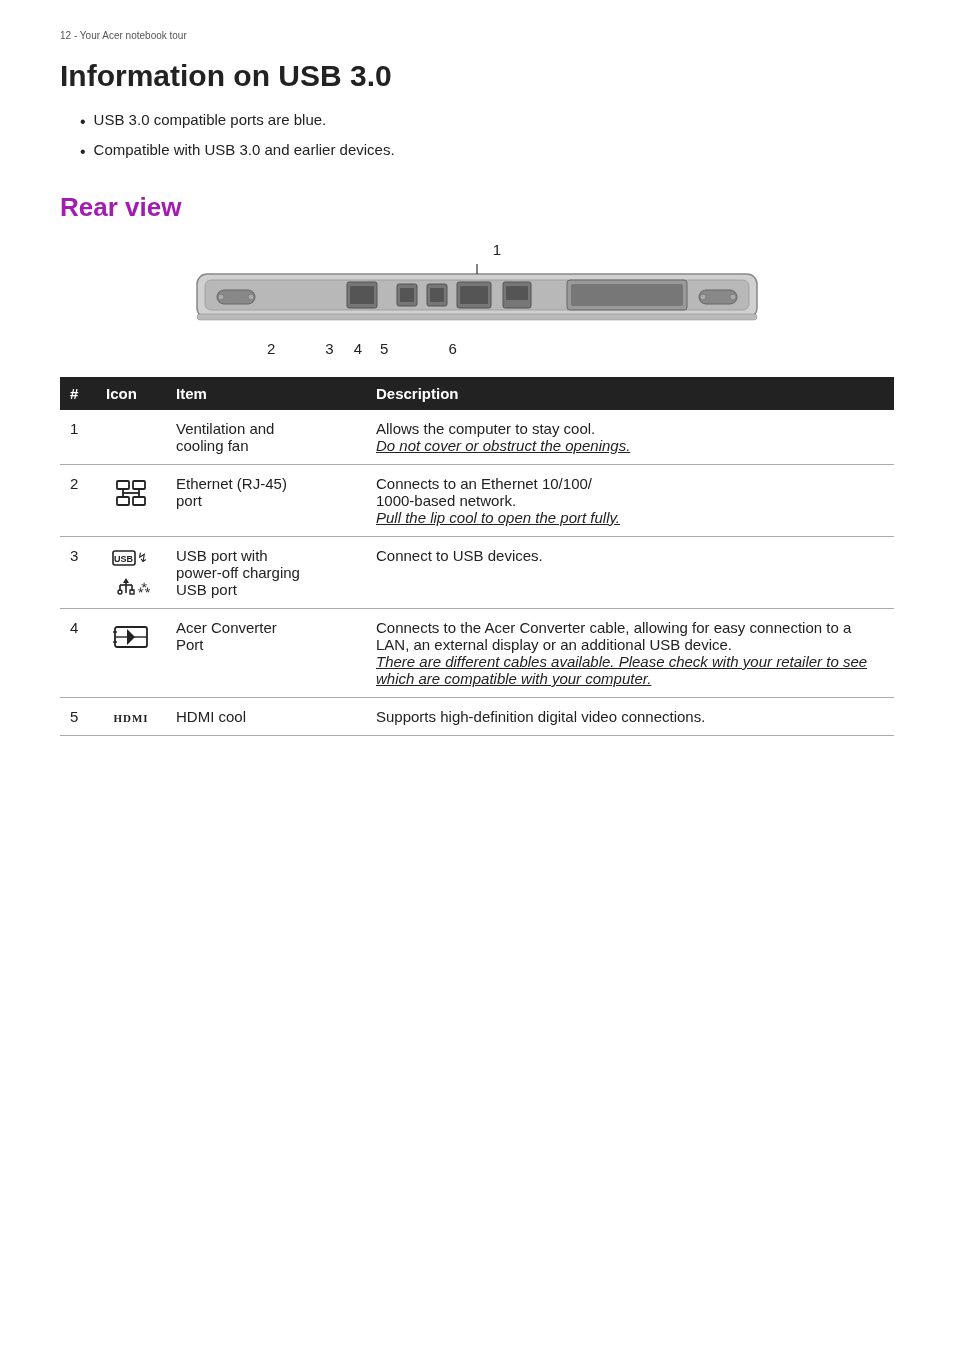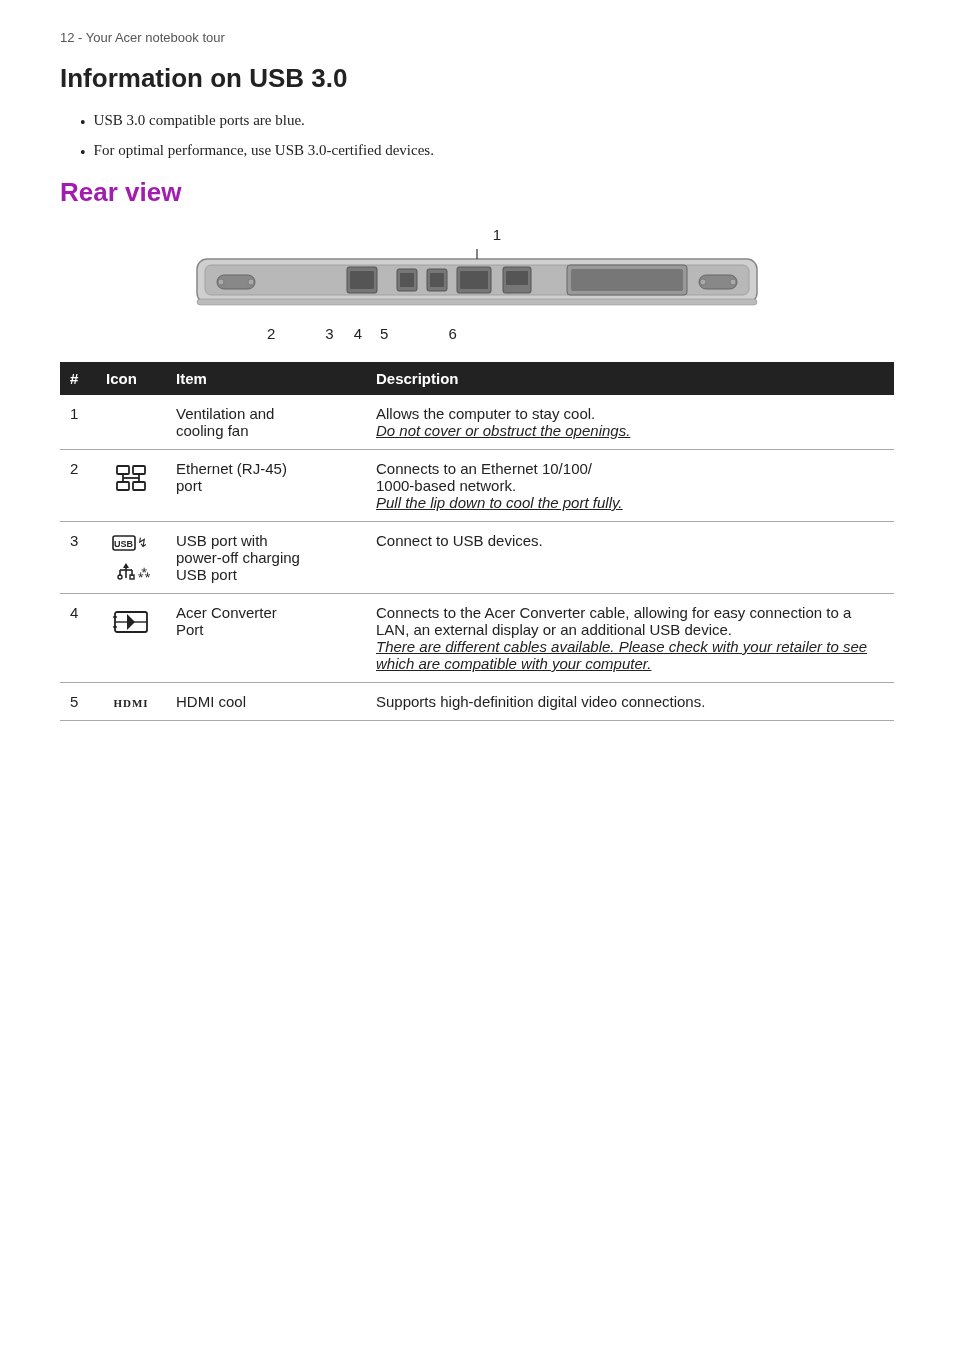--- a/index.html
+++ b/index.html
@@ -6,35 +6,34 @@
     body {
       background: #fff;
       font-family: Arial, sans-serif;
       font-size: 15px;
       color: #222;
       width: 954px;
       min-height: 1352px;
       padding: 30px 60px 40px 60px;
     }
     .page-label {
-      font-size: 13px;
+      font-size: 10px;
       color: #555;
       margin-bottom: 18px;
     }
     .section-title {
-      font-size: 26px;
+      font-size: 30px;
       font-weight: bold;
       color: #222;
       margin-bottom: 18px;
     }
     .bullet-list {
       list-style: none;
       margin-left: 20px;
-      margin-bottom: 12px;
-      font-family: Liberation Serif, serif;
+      margin-bottom: 28px;
     }
     .bullet-list li {
       margin-bottom: 8px;
       display: flex;
       align-items: flex-start;
       gap: 8px;
     }
     .bullet-list li::before {
       content: "•";
       font-size: 16px;
@@ -133,21 +132,21 @@
 
 <div class="page-label">12 - Your Acer notebook tour</div>
 
 <h1 class="section-title">Information on USB 3.0</h1>
 
 <ul class="bullet-list">
   <li>
       <span>USB 3.0 compatible ports are blue.</span>
     </li>
   <li>
-      <span>For optimal performance, use USB 3.0-certified devices.</span>
+      <span>Compatible with USB 3.0 and earlier devices.</span>
     </li>
 </ul>
 
 <h2 class="rear-view-title">Rear view</h2>
 
 <div class="diagram-area">
   <div class="diagram-number-top">1</div>
 
   <div class="laptop-rear">
     <svg viewBox="0 0 580 72" xmlns="http://www.w3.org/2000/svg">
@@ -230,21 +229,21 @@
           <rect x="4" y="22" width="12" height="8" rx="1" fill="none" stroke="#222" stroke-width="1.8"></rect>
           <rect x="20" y="22" width="12" height="8" rx="1" fill="none" stroke="#222" stroke-width="1.8"></rect>
           <line x1="10" y1="14" x2="10" y2="22" stroke="#222" stroke-width="1.8"></line>
           <line x1="26" y1="14" x2="26" y2="22" stroke="#222" stroke-width="1.8"></line>
           <line x1="10" y1="18" x2="26" y2="18" stroke="#222" stroke-width="1.8"></line>
         </svg>
       </td>
       <td>Ethernet (RJ-45)<br>port</td>
       <td>
         Connects to an Ethernet 10/100/<br>1000-based network.<br>
-        <span class="italic">Pull the lip down to cool the port fully.</span>
+        <span class="italic">Pull the lip cool to open the port fully.</span>
       </td>
     </tr>
 
     <tr>
       <td>3</td>
       <td class="icon-cell">
         <div class="usb-icon-wrapper">
 
           <svg width="38" height="22" viewBox="0 0 38 22" xmlns="http://www.w3.org/2000/svg">
             <rect x="1" y="4" width="22" height="14" rx="2" fill="none" stroke="#222" stroke-width="1.6"></rect>

